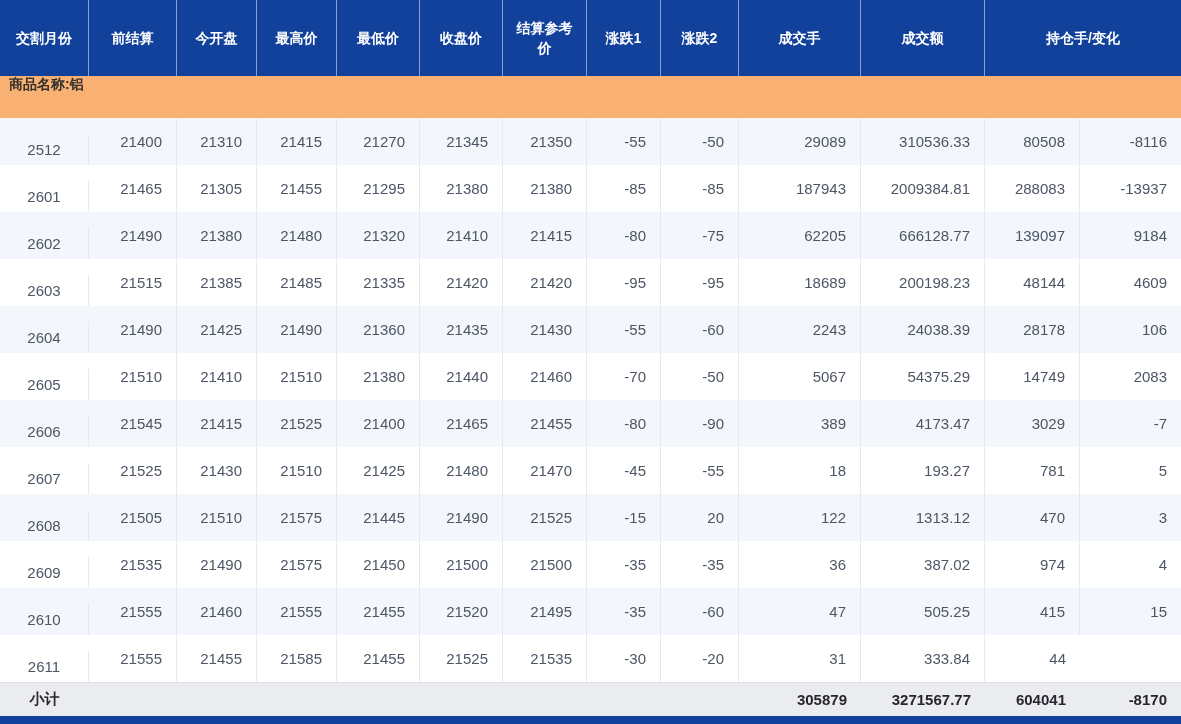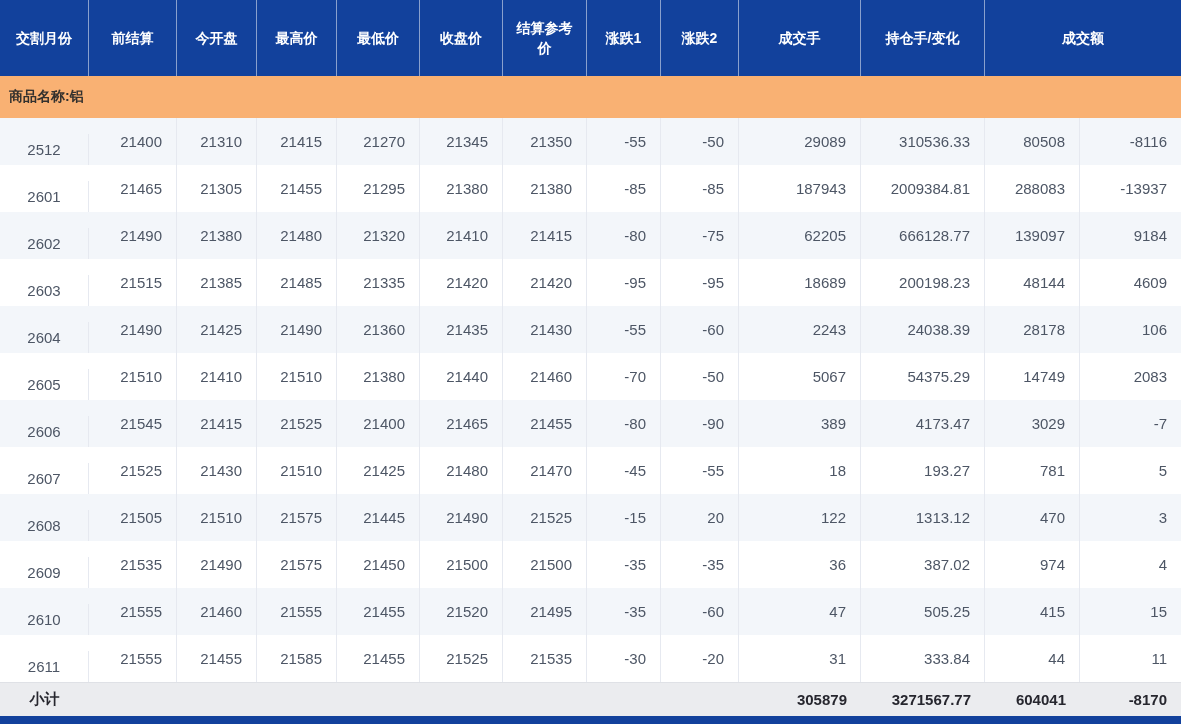--- a/index.html
+++ b/index.html
@@ -12,21 +12,21 @@
   .grid12 { display:grid; grid-template-columns:89px 88px 80px 80px 83px 83px 84px 74px 78px 122px 124px 196px; }
 
   
   .thead { height:81px; background:var(--header-bg,#12419c); }
   .th { display:flex; align-items:center; justify-content:center; text-align:center;
         color:#fff; font-size:14px; font-weight:bold; line-height:1.45;
         border-right:1px solid rgba(235,238,245,.55); padding:0 10px; }
   .th:last-child { border-right:none; }
 
   
-  .band { height:45px; background:var(--band-bg,#f9b173); display:flex; align-items:center;
+  .band { height:45px; background:var(--band-bg,#f9b173); display:flex; align-items:flex-start;
           padding-left:9px; font-size:14px; font-weight:bold; color:#33312e; }
 
   
   .tbody { flex:0 0 auto; }
   .row { height:47px; }
   .row:nth-child(odd) { background:var(--stripe,#f3f6fa); }
   .row:nth-child(even) { background:#ffffff; }
   .cell { display:flex; align-items:center; justify-content:flex-end;
           padding-right:14px; font-size:15px; color:#4d5665;
           border-right:1px solid #e6e9f0; overflow:hidden; }
@@ -51,22 +51,22 @@
     <div class="th">交割月份</div>
     <div class="th">前结算</div>
     <div class="th">今开盘</div>
     <div class="th">最高价</div>
     <div class="th">最低价</div>
     <div class="th">收盘价</div>
     <div class="th">结算参考价</div>
     <div class="th">涨跌1</div>
     <div class="th">涨跌2</div>
     <div class="th">成交手</div>
+    <div class="th">成交额</div>
     <div class="th">持仓手/变化</div>
-    <div class="th">成交额</div>
   </div>
 
   <div class="band">
     <span>商品名称:铝</span>
   </div>
 
   <div class="tbody">
     <div class="row grid13">
       <div class="cell c-month">2512</div>
       <div class="cell">21400</div>
@@ -249,21 +249,20 @@
       <div class="cell">21455</div>
       <div class="cell">21585</div>
       <div class="cell">21455</div>
       <div class="cell">21525</div>
       <div class="cell">21535</div>
       <div class="cell">-30</div>
       <div class="cell">-20</div>
       <div class="cell">31</div>
       <div class="cell">333.84</div>
       <div class="cell">44</div>
-      <div class="cell">11</div>
     </div>
   </div>
 
   <div class="subtotal grid13">
     <div class="cell c-label">小计</div>
     <div class="sp"></div>
     <div class="cell">305879</div>
     <div class="cell">3271567.77</div>
     <div class="cell">604041</div>
     <div class="cell">-8170</div>

